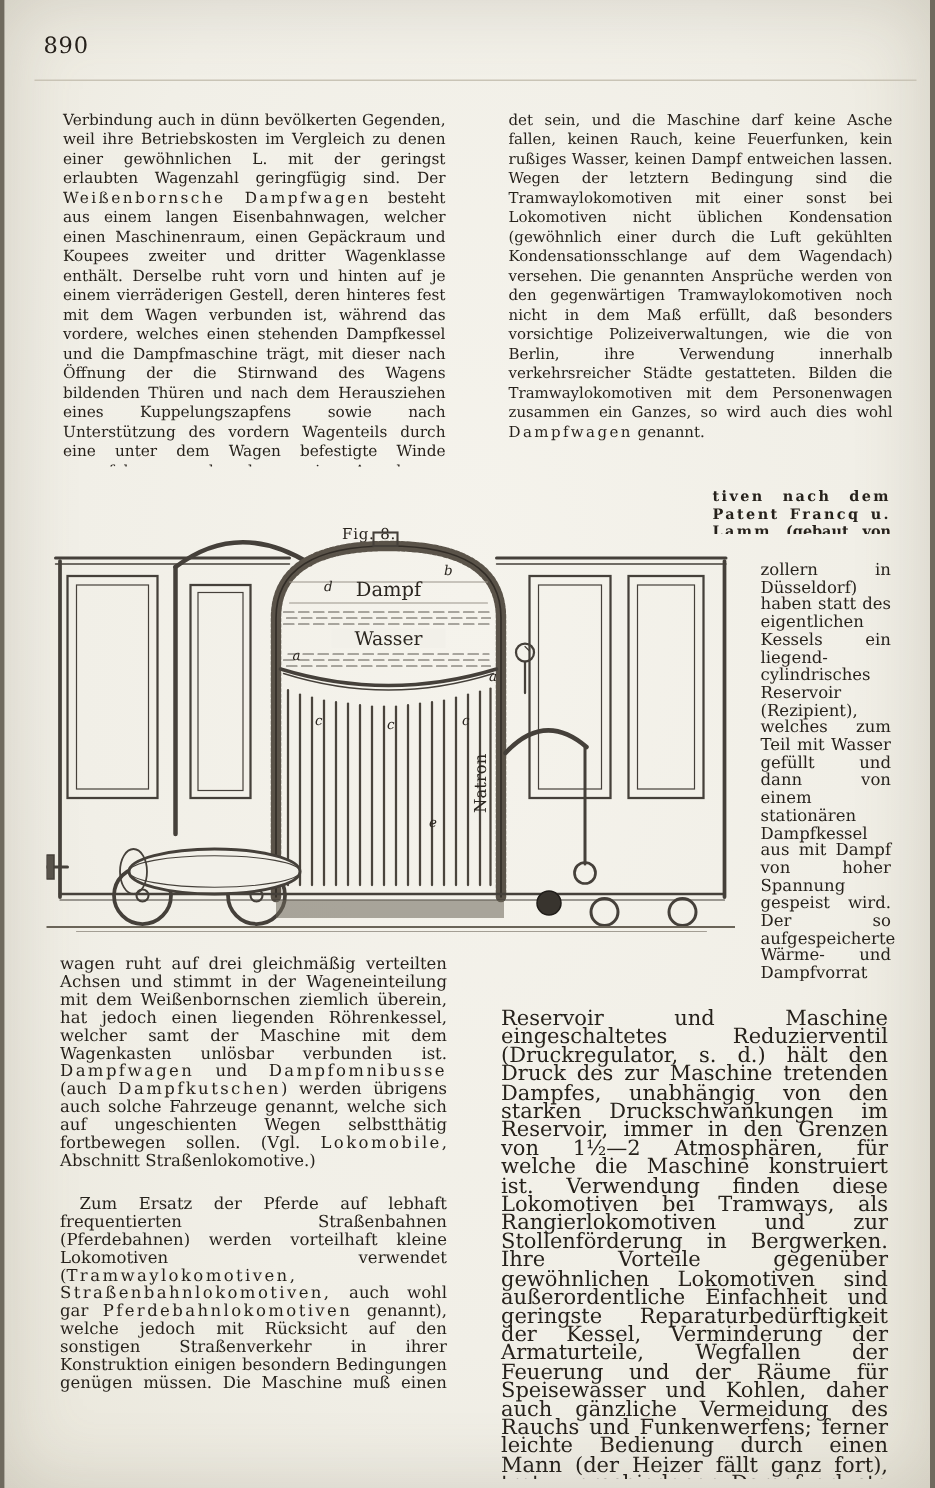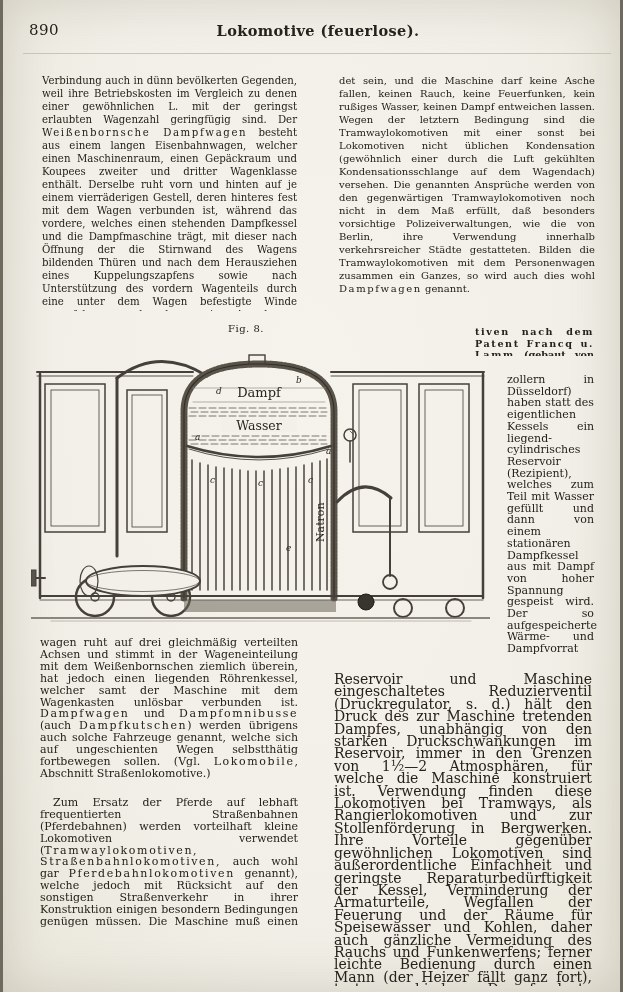--- a/index.html
+++ b/index.html
@@ -14,34 +14,33 @@
   .tb{position:absolute;text-align:justify;overflow:hidden;}
   .tb p{margin:17px;}
   .tb p.ind{text-indent:13px;}
   .b-lt{left:22px;top:57px;width:289px;height:254px;font-size:10.2px;line-height:13px;}
   .b-rt{left:319px;top:57px;width:290px;height:252px;font-size:10px;line-height:13px;}
   .b-rm{left:455px;top:309px;width:153px;height:47px;font-size:9.6px;line-height:11.6px;font-weight:bold;}
   .b-rs{left:487px;top:357px;width:121px;height:297px;font-size:11px;line-height:11.7px;}
   .b-lb{left:20px;top:620px;width:292px;height:308px;font-size:11px;line-height:11.9px;}
   .b-rb{left:314px;top:656px;width:292px;height:330px;font-size:14px;line-height:12.4px;}
   .sp{letter-spacing:1.6px;}
-  .figlabel{position:absolute;left:28px;top:323px;width:430px;text-align:center;
+  .figlabel{position:absolute;left:28px;top:351px;width:430px;text-align:center;
             font-size:10px;letter-spacing:.5px;}
   .figwrap{position:absolute;left:28px;top:350px;width:459px;height:272px;}
   .caption{position:absolute;left:28px;top:629px;width:430px;text-align:center;
            font-size:9.6px;letter-spacing:1px;color:#2b2620;}
   svg text{font-family:"DejaVu Serif",serif;fill:#2b2620;}
 </style>
 </head>
 <body>
 
 <div class="page">
 
   <div class="pgnum">890</div>
-  <div class="ptitle">Lokomotive (feuerlose).</div>
   <div class="hrule"></div>
 
   <div class="tb b-lt">
       <p class="para"><span>Verbindung auch in dünn bevölkerten Gegenden, weil ihre Betriebskosten im Vergleich zu denen einer gewöhnlichen L. mit der geringst erlaubten Wagenzahl geringfügig sind. Der </span><span class="sp">Weißenbornsche Dampfwagen</span><span> besteht aus einem langen Eisenbahnwagen, welcher einen Maschinenraum, einen Gepäckraum und Koupees zweiter und dritter Wagenklasse enthält. Derselbe ruht vorn und hinten auf je einem vierräderigen Gestell, deren hinteres fest mit dem Wagen verbunden ist, während das vordere, welches einen stehenden Dampfkessel und die Dampfmaschine trägt, mit dieser nach Öffnung der die Stirnwand des Wagens bildenden Thüren und nach dem Herausziehen eines Kuppelungszapfens sowie nach Unterstützung des vordern Wagenteils durch eine unter dem Wagen befestigte Winde ausgefahren werden kann, eine Anordnung, welche eine getrennte Anschaffung, Reparatur und Unterbringung von Wagen und Maschinengestell gestattet. Der </span><span class="sp">Belpairsche Dampf-</span></p>
     </div>
   <div class="tb b-rt">
       <p class="para"><span>det sein, und die Maschine darf keine Asche fallen, keinen Rauch, keine Feuerfunken, kein rußiges Wasser, keinen Dampf entweichen lassen. Wegen der letztern Bedingung sind die Tramwaylokomotiven mit einer sonst bei Lokomotiven nicht üblichen Kondensation (gewöhnlich einer durch die Luft gekühlten Kondensationsschlange auf dem Wagendach) versehen. Die genannten Ansprüche werden von den gegenwärtigen Tramwaylokomotiven noch nicht in dem Maß erfüllt, daß besonders vorsichtige Polizeiverwaltungen, wie die von Berlin, ihre Verwendung innerhalb verkehrsreicher Städte gestatteten. Bilden die Tramwaylokomotiven mit dem Personenwagen zusammen ein Ganzes, so wird auch dies wohl </span><span class="sp">Dampfwagen</span><span> genannt.</span></p>
       <p class="para ind"><span>In letzter Zeit ihrer die sogen. </span><span class="sp">feuerlosen Lokomotiven</span><span> unter </span><span class="sp">Lokomotiven mit feuerloser Dampfmaschine</span><span> viel von sich reden gemacht, mit welchen Namen zwei ganz verschiedene Lokomotivsysteme belegt werden. Die </span><span class="sp">feuerlosen Lokomo-</span></p>
     </div>
   <div class="tb b-rm">

